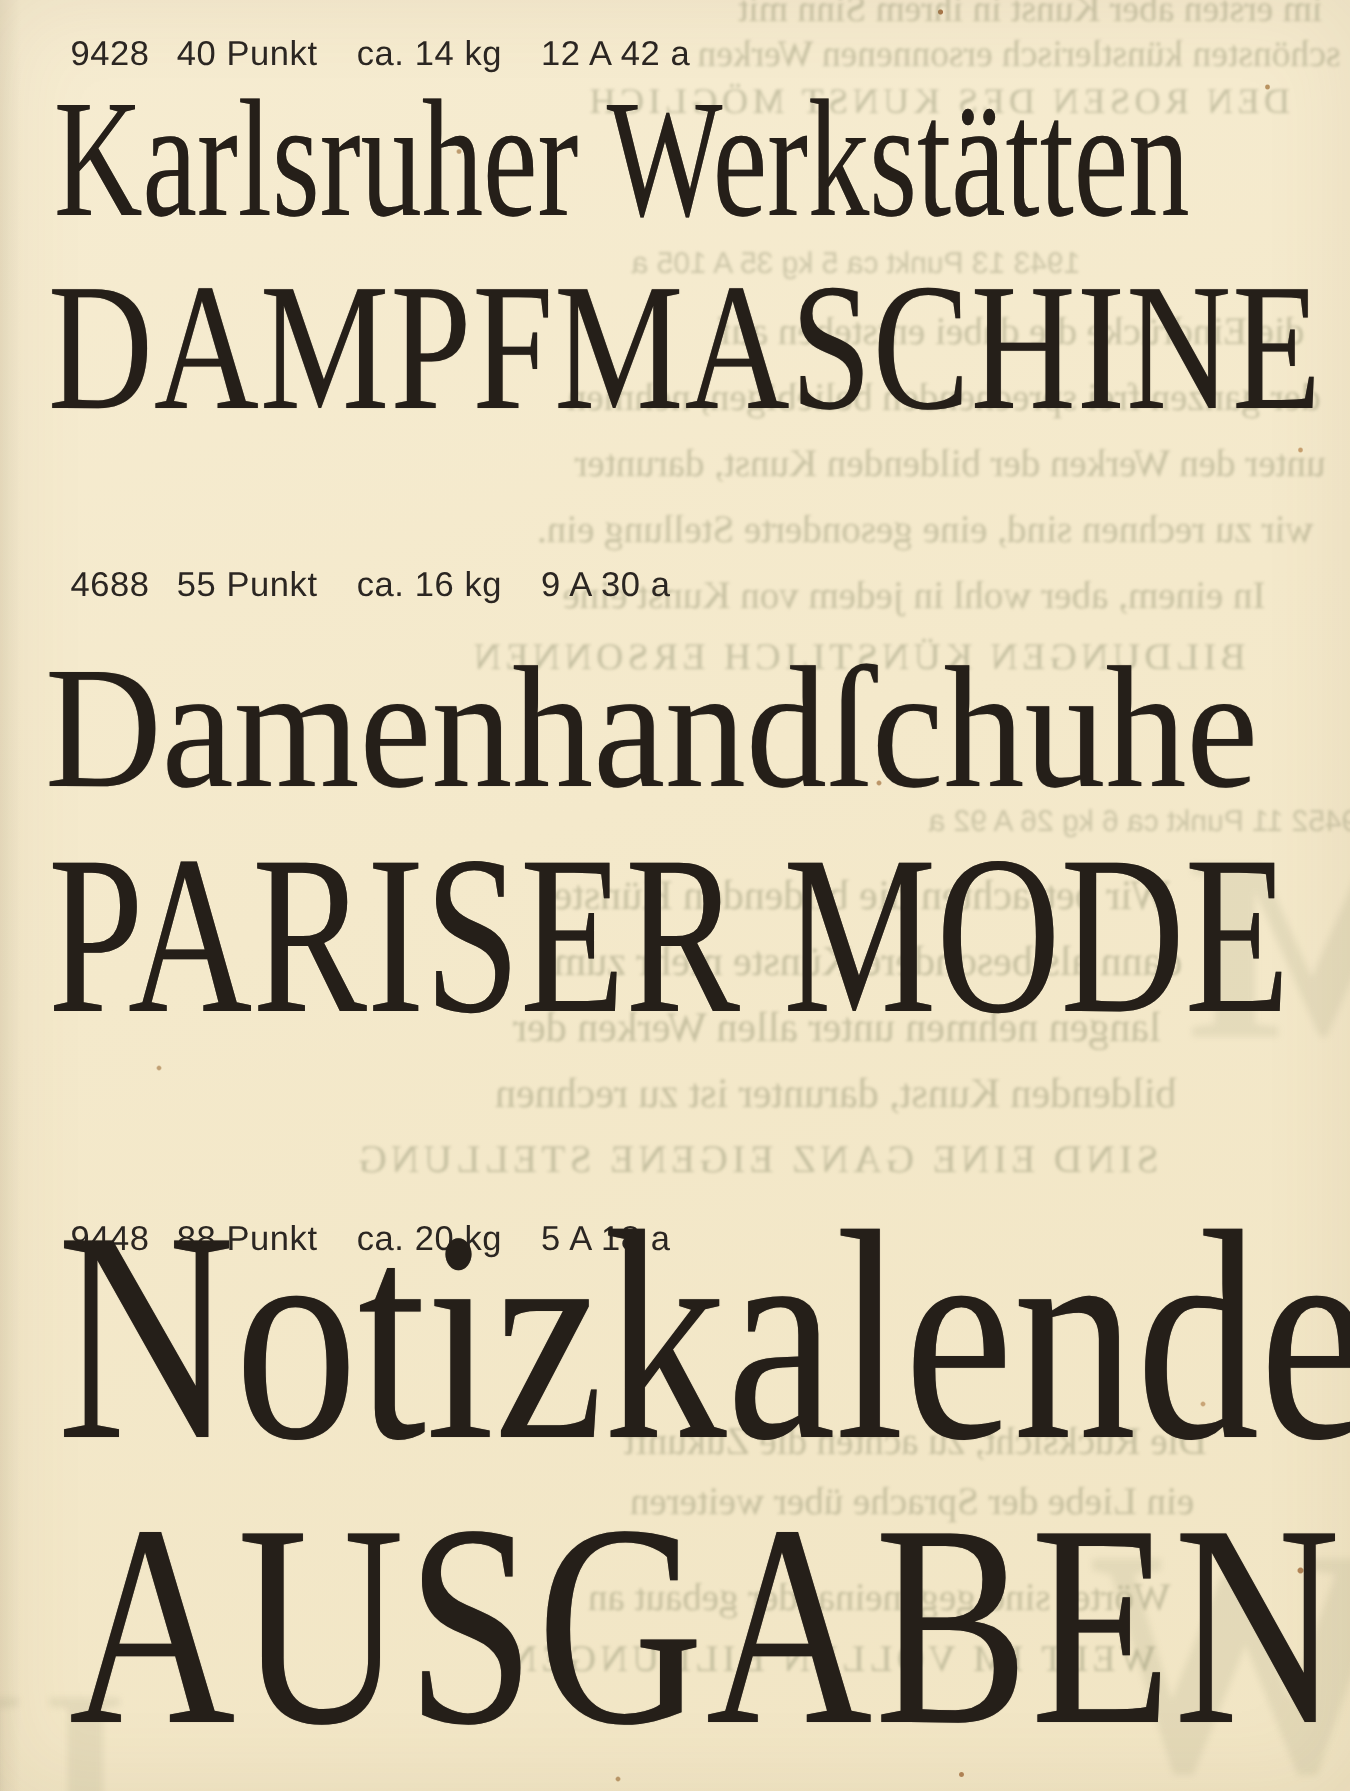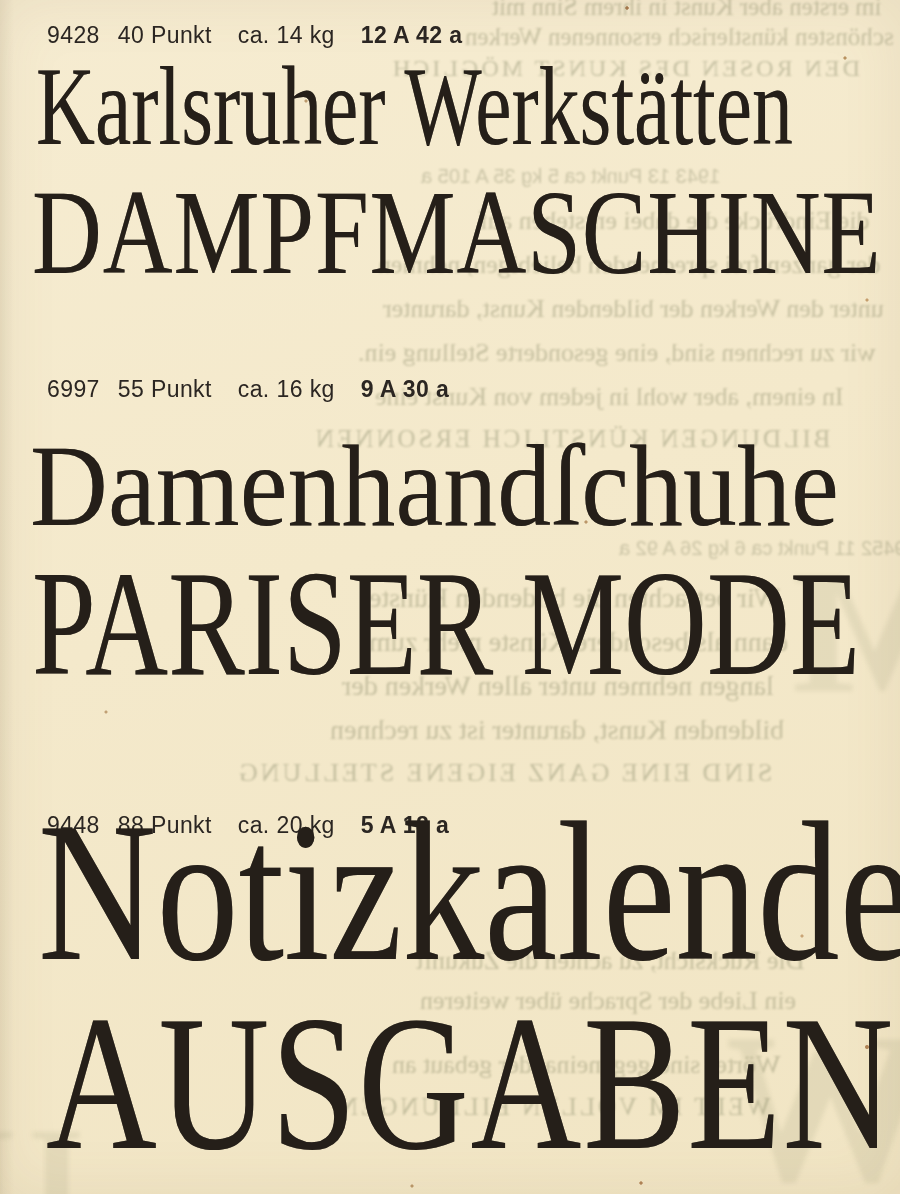--- a/index.html
+++ b/index.html
@@ -25,21 +25,21 @@
     font-family:"Liberation Serif","DejaVu Serif",serif;
   }
   
   .label-row{
     position:absolute;left:22px;display:flex;align-items:baseline;
     font-family:"Liberation Sans","DejaVu Sans",sans-serif;
     font-size:23px;font-weight:500;color:#2b2622;letter-spacing:.4px;white-space:nowrap;
   }
   .label-row .seg{margin-right:26px;}
   .label-row .seg:first-child{margin-right:18px;margin-left:25px;}
-  .label-row .seg:last-child{margin-right:0;font-weight:bold;}
+  .label-row .seg:last-child{margin-right:0;}
   
   .display{
     position:absolute;white-space:nowrap;line-height:1;
     color:#251f19;transform-origin:0 0;
     text-shadow:0 0 .5px rgba(37,31,25,.6);
   }
   .d1a{left:36px;top:50px;font-size:112px;transform:scaleX(.73);}
   .d1b{left:32px;top:172px;font-size:121px;transform:scaleX(.80);letter-spacing:1px;}
   .d2a{left:30px;top:428px;font-size:116px;transform:scaleX(.93);}
   .d2b{left:32px;top:548px;font-size:151px;transform:scaleX(.76);}
@@ -94,21 +94,21 @@
   <div class="label-row" style="top:22px">
     <span class="seg">9428</span>
     <span class="seg">40 Punkt</span>
     <span class="seg">ca. 14 kg</span>
     <span class="seg">12 A 42 a</span>
   </div>
   <div class="display d1a">Karlsruher Werkstätten</div>
   <div class="display d1b">DAMPFMASCHINE</div>
 
   <div class="label-row" style="top:376px">
-    <span class="seg">6997</span>
+    <span class="seg">4688</span>
     <span class="seg">55 Punkt</span>
     <span class="seg">ca. 16 kg</span>
     <span class="seg">9 A 30 a</span>
   </div>
   <div class="display d2a">Damenhandſchuhe</div>
   <div class="display d2b">PARISER MODE</div>
 
   <div class="label-row" style="top:812px">
     <span class="seg">9448</span>
     <span class="seg">88 Punkt</span>

